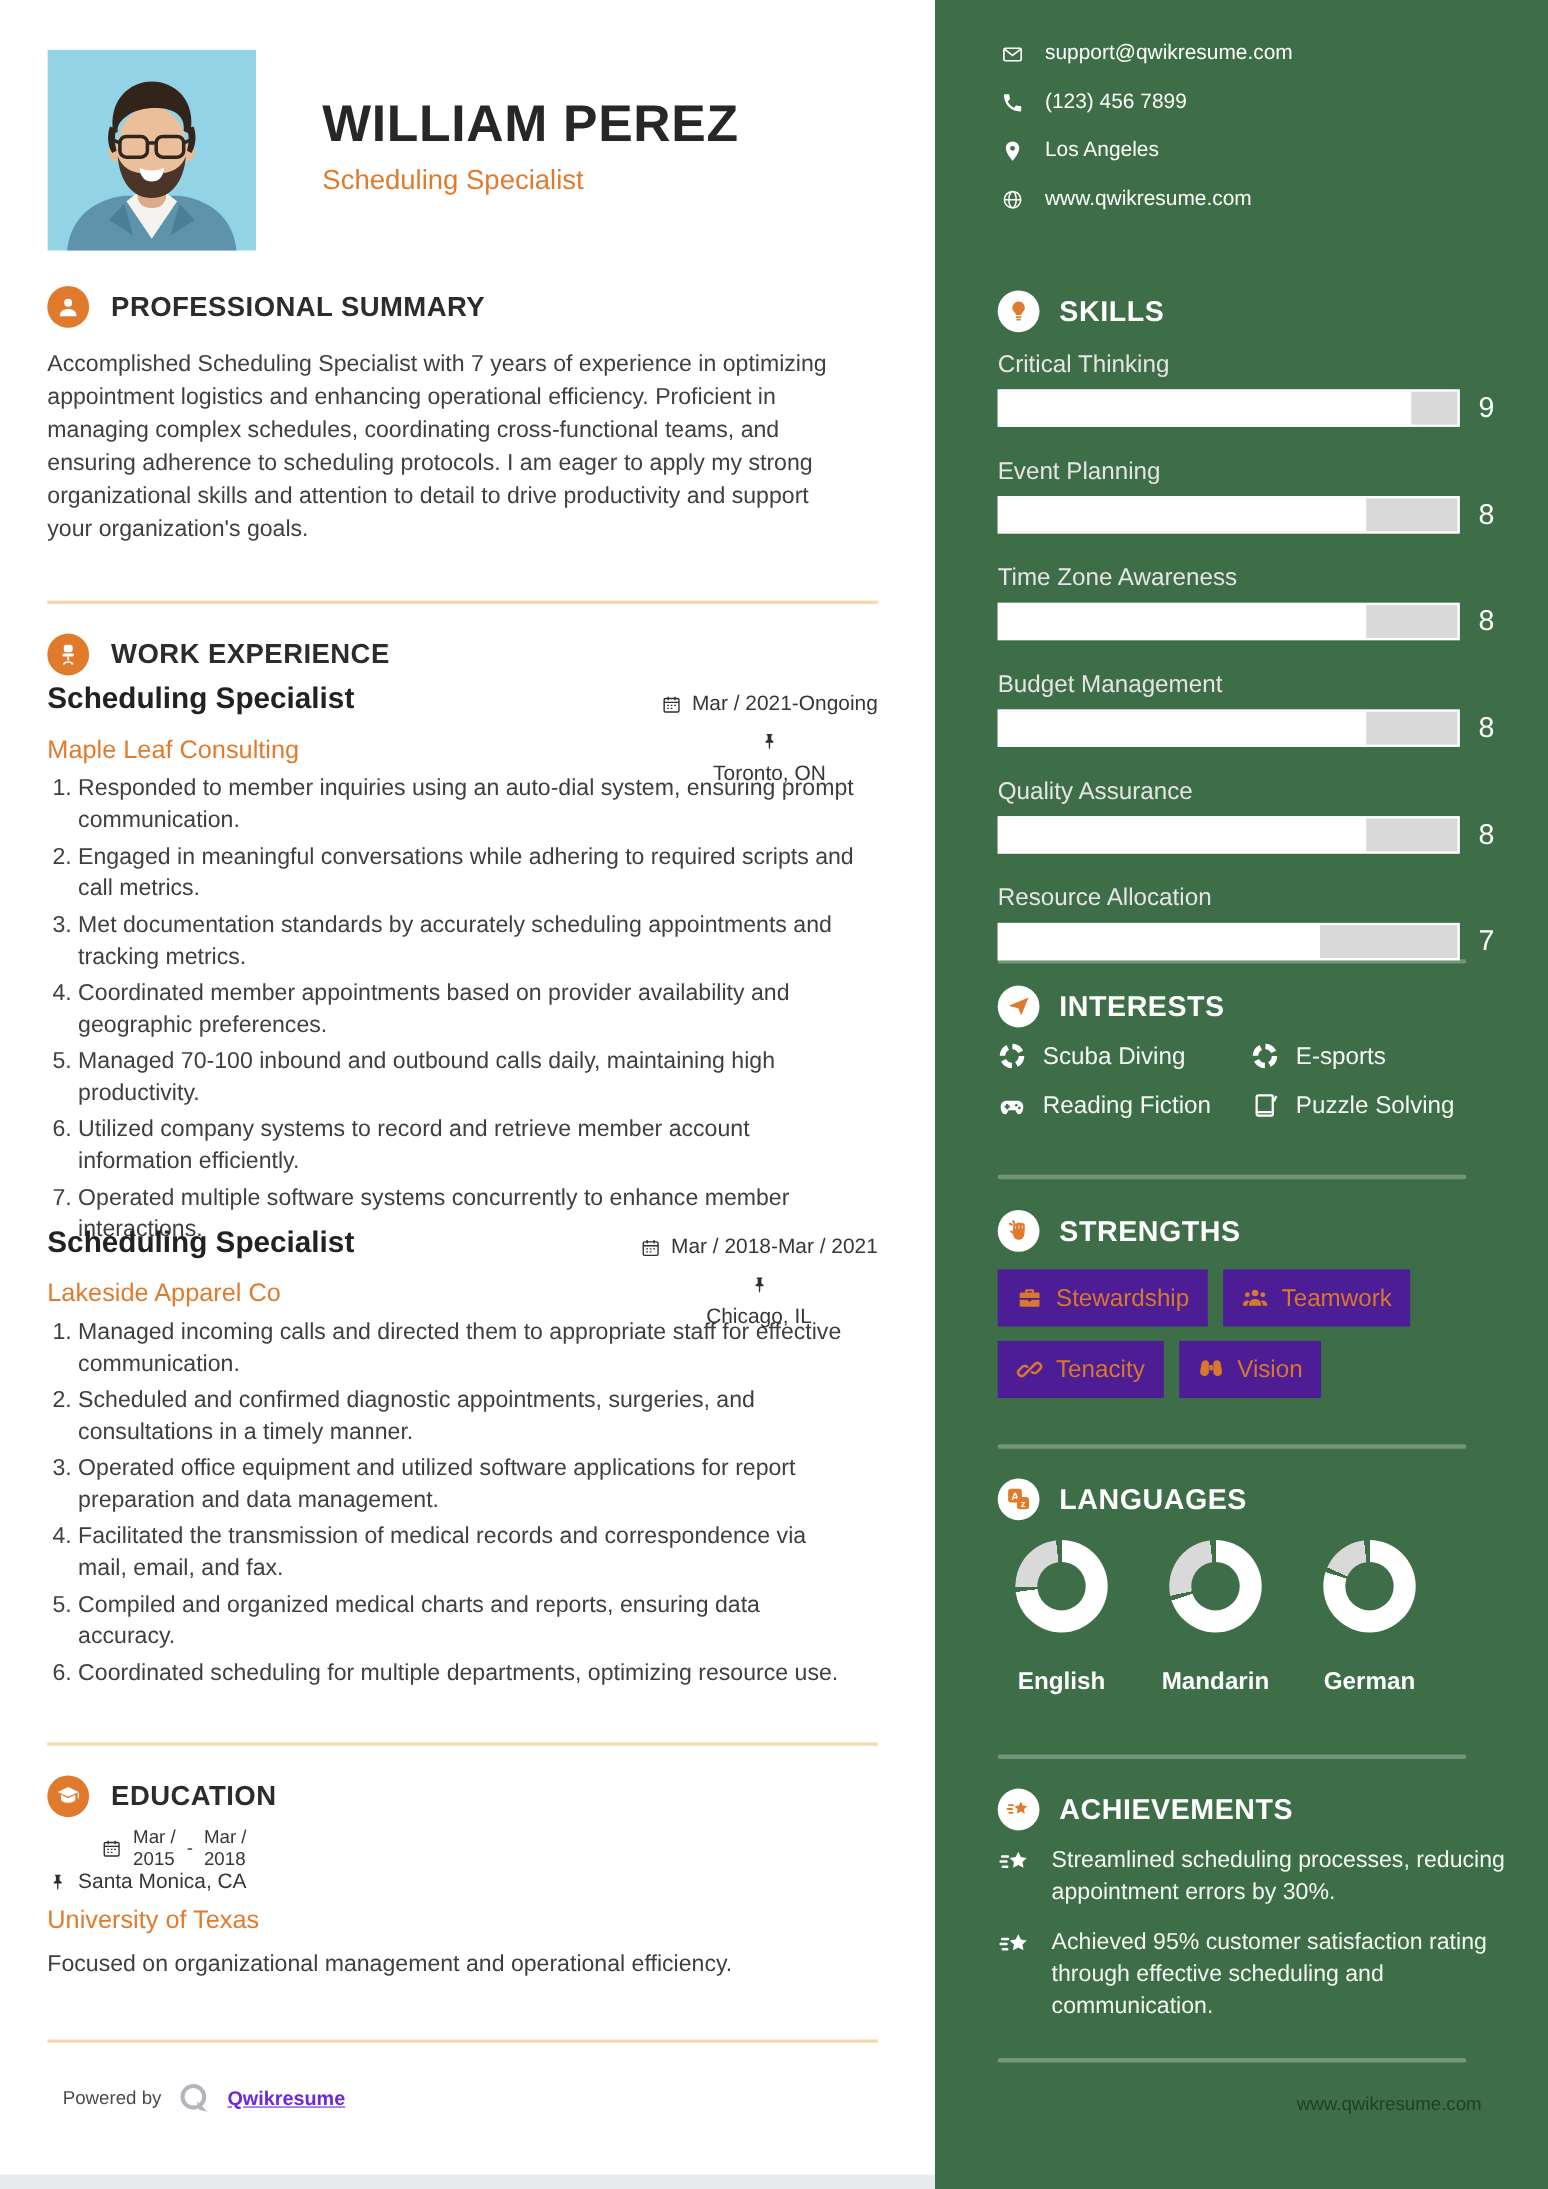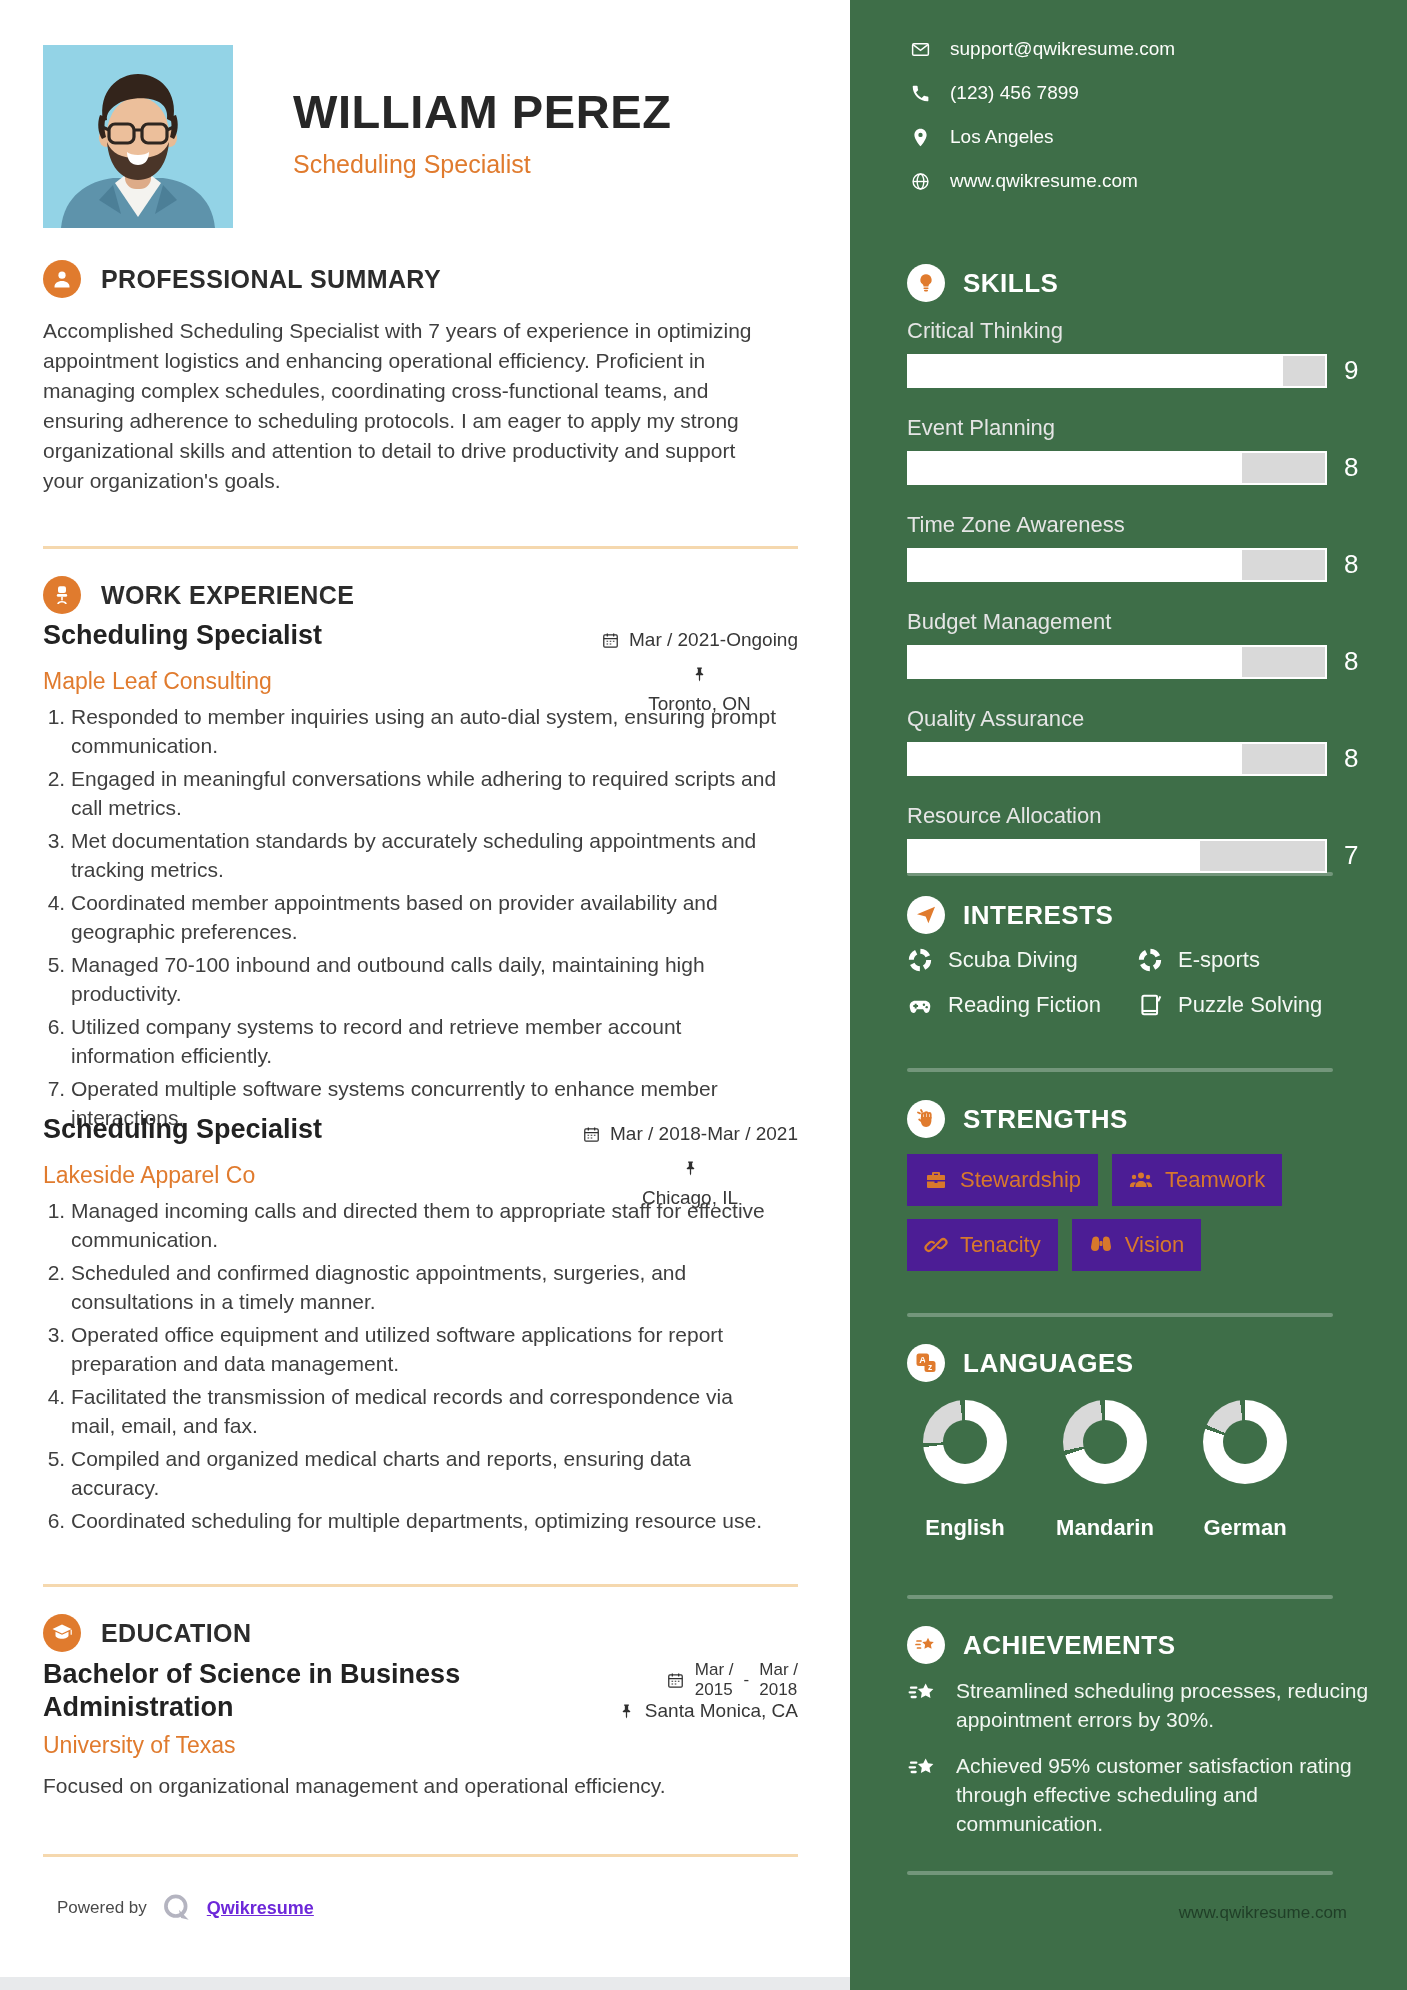--- a/index.html
+++ b/index.html
@@ -237,21 +237,20 @@
       <svg viewBox="0 0 24 24" fill="currentColor">
           <path d="M12 3.5L2.5 8l9.5 4.5L21.5 8z"></path>
           <path d="M5.5 10.7v3.9c0 1.8 2.9 3.2 6.5 3.2s6.5-1.4 6.5-3.2v-3.9L12 13.8z"></path>
           <path d="M20.6 8.8h1.2v5h-1.2z"></path>
         </svg>
     </span>
     <span class="lsec-title">EDUCATION</span>
   </div>
 
   <div class="abs edu-row">
-    <div class="degree">Bachelor of Science in Business Administration</div>
     <div class="edu-meta">
       <div class="edu-date">
         <svg viewBox="0 0 24 24" fill="none" stroke="currentColor" stroke-width="1.6">
             <rect x="3.5" y="5" width="17" height="15.5" rx="1.5"></rect>
             <path d="M3.5 9.5h17M8 3v4M16 3v4"></path>
             <path d="M7 13h2M11 13h2M15 13h2M7 16.5h2M11 16.5h2" stroke-width="1.4"></path>
           </svg>
         <span class="dgroup"><span>Mar /</span><br><span>2015</span></span>
         <span>-</span>
         <span class="dgroup"><span>Mar /</span><br><span>2018</span></span>

